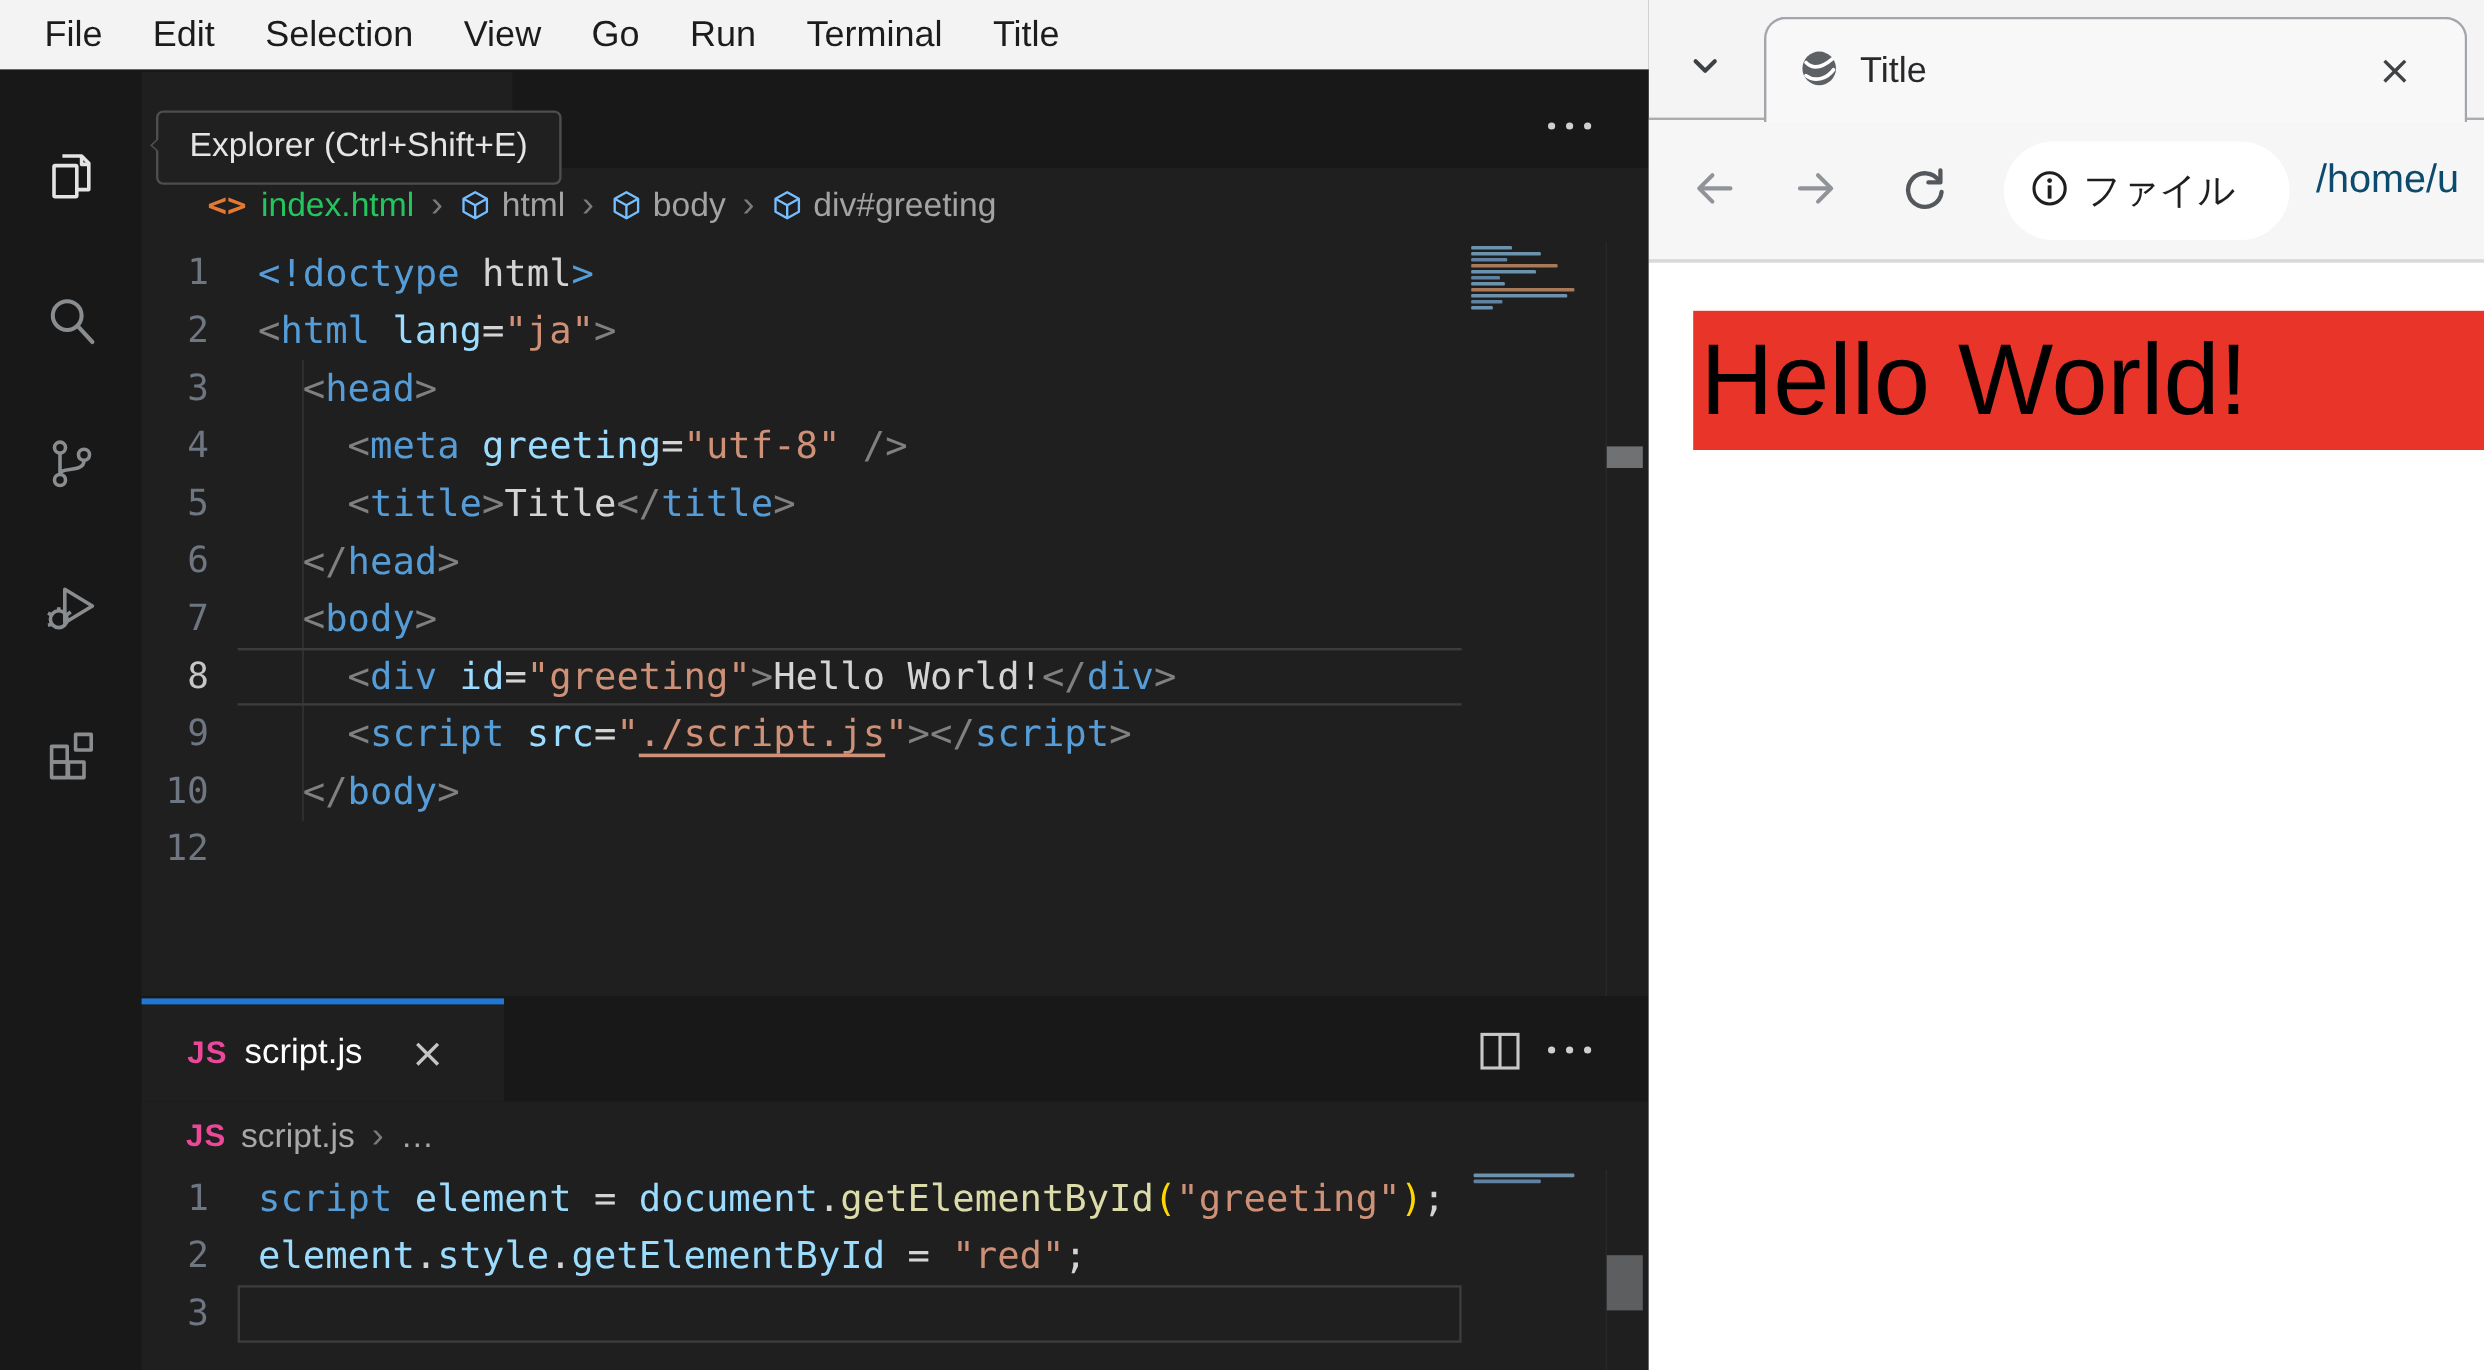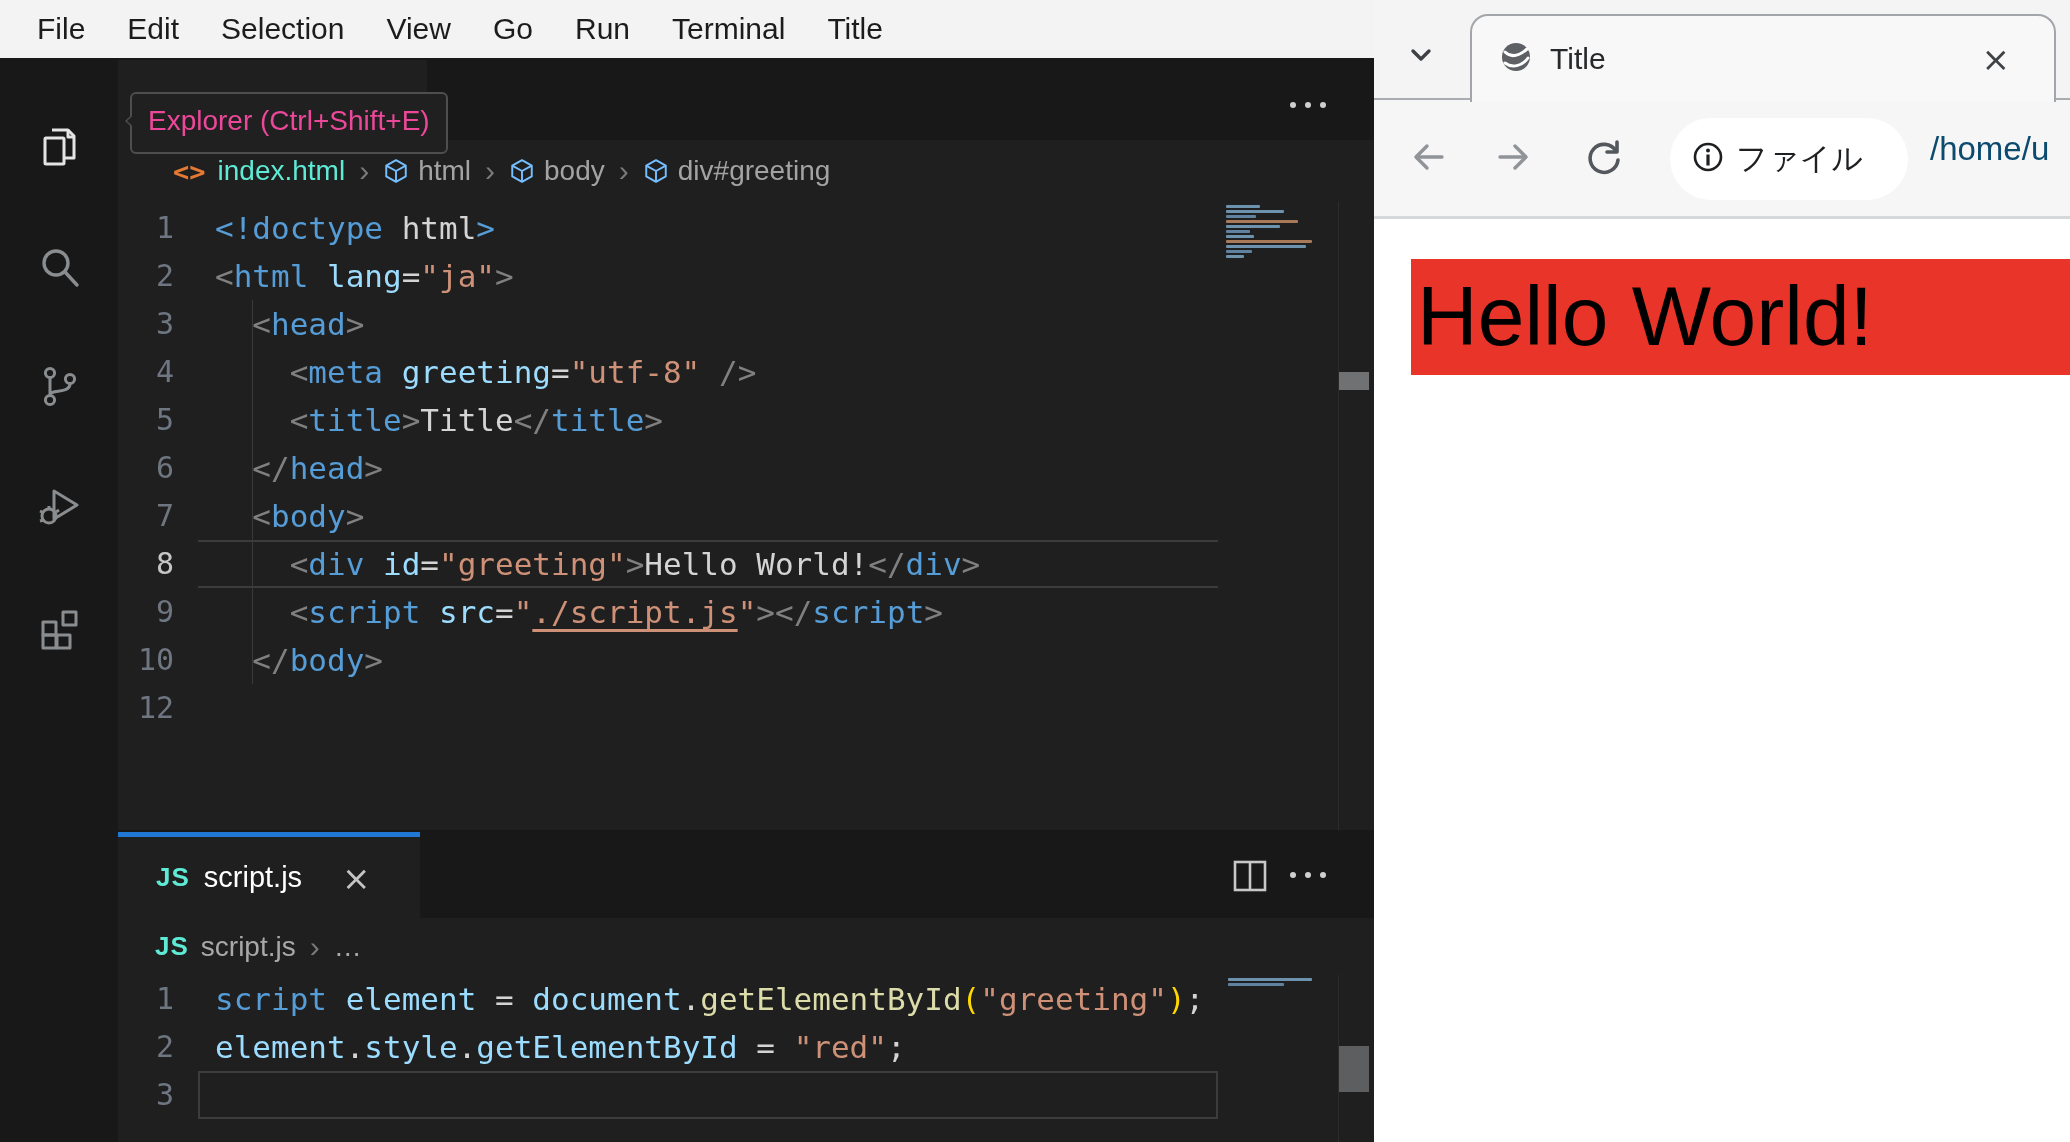--- a/index.html
+++ b/index.html
@@ -9,35 +9,35 @@
 
   
   #menubar{left:0;top:0;width:1374px;height:58px;background:#f3f3f4;display:flex;align-items:center;padding-left:16px;box-sizing:border-box;}
   .menu-item{font-size:30px;color:#1c1c1c;padding:0 21px;line-height:58px;cursor:default;}
 
   #activitybar{left:0;top:58px;width:118px;height:1084px;background:#181818;}
   .act-icon{position:absolute;left:36px;width:46px;height:46px;}
   .act-icon svg{width:46px;height:46px;display:block;}
 
   #tooltip{left:130px;top:92px;height:58px;background:#202020;border:2px solid #4e4e4e;border-radius:6px;
-           color:#ec4899;font-size:28px;line-height:54px;padding:0 16px;white-space:nowrap;z-index:40;}
+           color:#e5e5e5;font-size:28px;line-height:54px;padding:0 26px;white-space:nowrap;z-index:40;}
   #tooltip-arrow{left:112px;top:108px;width:0;height:0;border:13px solid transparent;border-right:14px solid #4e4e4e;z-index:40;}
   #tooltip-arrow2{left:116px;top:110px;width:0;height:0;border:11px solid transparent;border-right:12px solid #202020;z-index:41;}
 
   #tabbar-top{left:118px;top:58px;width:1256px;height:82px;background:#181818;}
   #tab-index{left:118px;top:60px;width:309px;height:80px;background:#1f1f1f;}
   .more-dots{display:flex;gap:9px;align-items:center;}
   .more-dots i{width:6px;height:6px;border-radius:50%;background:#cfcfcf;display:block;}
   #actions-top{left:1290px;top:102px;}
   #breadcrumb-top{left:118px;top:140px;width:1256px;height:62px;background:#1f1f1f;display:flex;align-items:center;padding-left:55px;box-sizing:border-box;font-size:28px;color:#a3a3a3;}
-  .bc-file{color:#5eead4;margin-left:12px;}
+  .bc-file{color:#22c55e;margin-left:12px;}
   .bc-sep{color:#7a7a7a;margin:0 14px;font-size:30px;}
   .bc-cube{margin-right:9px;display:flex;align-items:center;}
   .html-glyph{color:#e37933;font-family:"DejaVu Sans Mono",monospace;font-weight:bold;font-size:27px;}
-  .js-glyph{color:#5eead4;font-weight:700;font-size:26px;letter-spacing:1px;}
+  .js-glyph{color:#ec4899;font-weight:700;font-size:26px;letter-spacing:1px;}
 
   .editor{background:#1f1f1f;}
   #editor-top{left:118px;top:202px;width:1256px;height:628px;padding-top:2px;box-sizing:border-box;}
   #editor-bottom{left:118px;top:975px;width:1256px;height:167px;}
   .code-row{display:flex;height:48px;width:1100px;}
   .gut{width:56px;padding-right:24px;text-align:right;color:#6e7681;font:30px/48px "DejaVu Sans Mono",monospace;flex:none;}
   .gut.bright{color:#c6c6c6;}
   .cline{flex:1;padding-left:17px;font:31px/48px "DejaVu Sans Mono",monospace;white-space:pre;box-sizing:border-box;}
   .row-h .cline{border-top:2px solid #3c3c3c;border-bottom:2px solid #3c3c3c;line-height:44px;}
   .row-box .cline{border:2px solid #3c3c3c;line-height:44px;}

